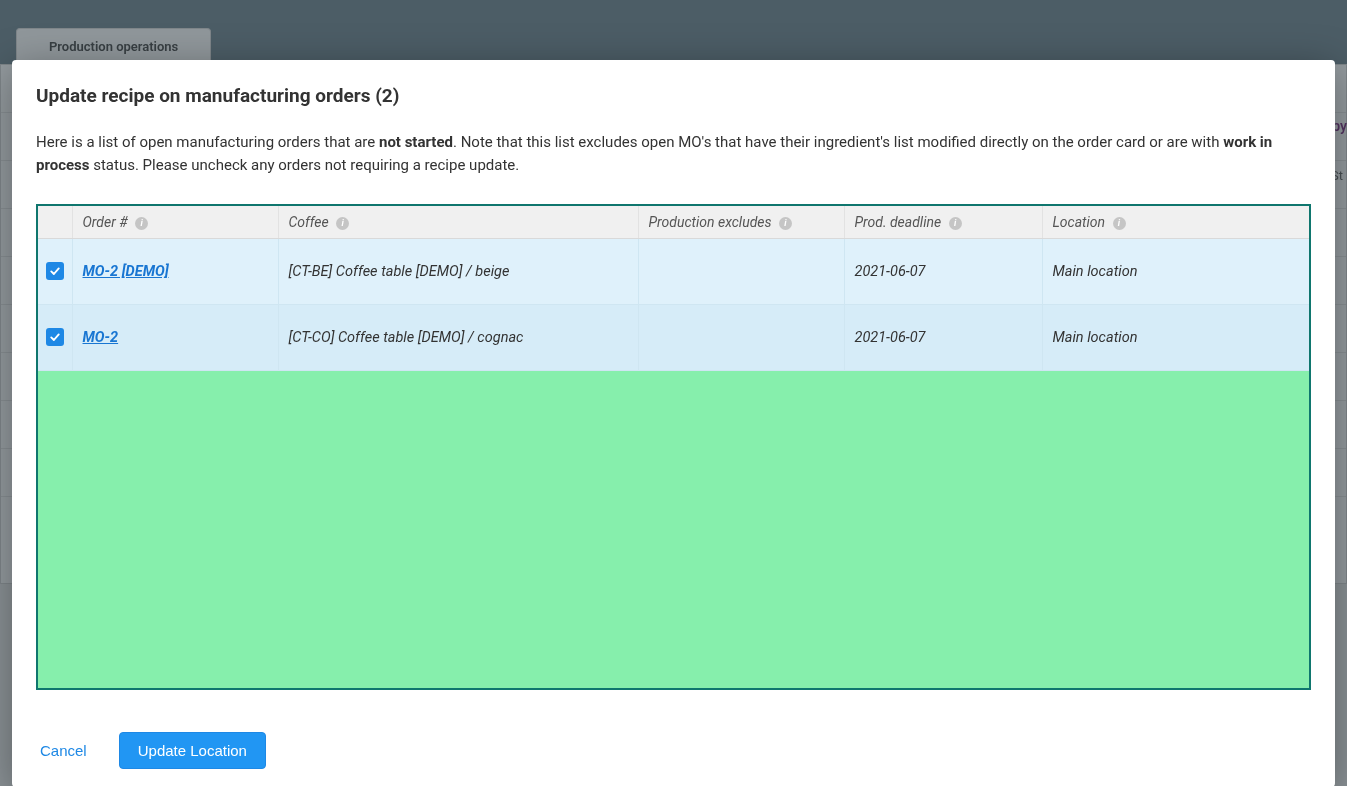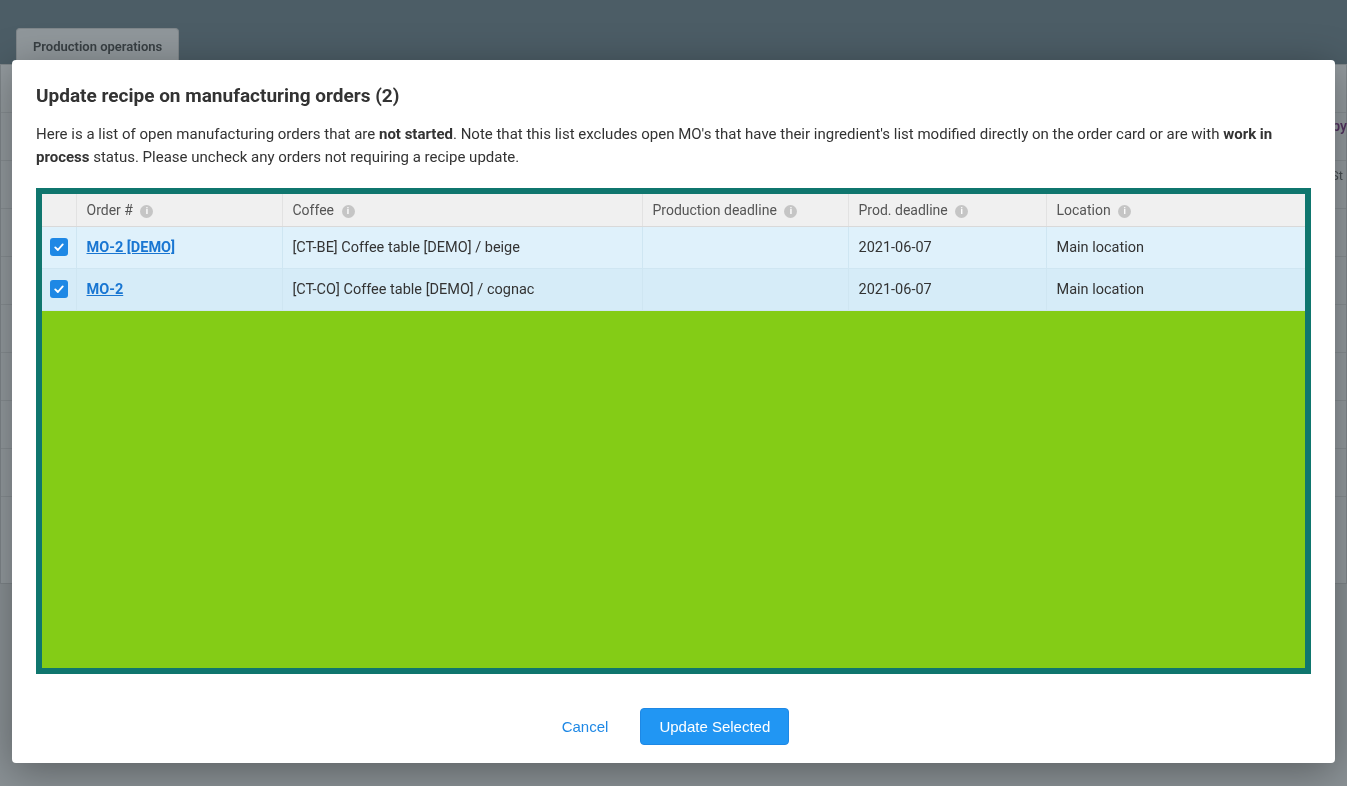--- a/index.html
+++ b/index.html
@@ -30,21 +30,21 @@
     padding: 0 16px 0 16px;
     height: 42px;
     display: flex;
     align-items: flex-end;
   }
   .bg-tab {
     background: #f5f5f5;
     border: 1px solid #d0d0d0;
     border-bottom: none;
     border-radius: 4px 4px 0 0;
-    padding: 10px 16px;
+    padding: 10px 32px;
     font-size: 13px;
     font-weight: 600;
     color: #333;
   }
   .bg-content {
     background: #fff;
     height: 520px;
     border: 1px solid #d0d0d0;
     margin: 0;
   }
@@ -80,64 +80,66 @@
     position: absolute;
     top: 60px;
     left: 12px;
     right: 12px;
     background: #fff;
     border-radius: 4px;
     box-shadow: 0 8px 40px rgba(0,0,0,.35);
     padding: 24px 24px 18px 24px;
     display: flex;
     flex-direction: column;
+    gap: 8px;
   }
 
   .modal-title {
     font-size: 19px;
     font-weight: 700;
     color: #333;
     margin-bottom: 16px;
   }
 
   .modal-desc {
     font-size: 15px;
     color: #333;
     line-height: 1.5;
     margin-bottom: 20px;
   }
   .modal-desc b { font-weight: 700; }
 
   
   .mo-table-wrap {
-    border: 6px solid #0f766e;
-    background: #84cc16;
+    border: 2px solid #0f766e;
+    background: #86efac;
     height: 486px;
     overflow: hidden;
+    font-style: italic;
   }
   table.mo-table {
     width: 100%;
     border-collapse: collapse;
     table-layout: fixed;
   }
   .mo-table thead th {
     background: #f0f0f0;
     text-align: left;
     font-weight: 400;
     font-size: 14px;
     color: #555;
     padding: 8px 10px;
     border-right: 1px solid #e2e2e2;
     border-bottom: 1px solid #d9d9d9;
     white-space: nowrap;
   }
   .mo-table thead th:last-child { border-right: none; }
   .mo-table tbody td {
     background: #dff1fb;
-    padding: 12px 10px;
+    padding: 24px 10px;
     border-right: 1px solid #cfe6f2;
     border-bottom: 1px solid #cfe6f2;
     font-size: 14.5px;
     color: #333;
     vertical-align: middle;
   }
   .mo-table tbody tr:nth-child(even) td {
     background: #d6ecf8;
   }
   .mo-table tbody td:last-child { border-right: none; }
@@ -183,21 +185,21 @@
     align-items: center;
     justify-content: center;
     margin-left: 4px;
     vertical-align: middle;
     line-height: 1;
   }
 
   
   .modal-footer {
     display: flex;
-    justify-content: center;
+    justify-content: flex-start;
     align-items: center;
     gap: 28px;
     padding-top: 34px;
   }
   .btn-cancel {
     background: transparent;
     border: none;
     color: #1e88e5;
     font-size: 15px;
     cursor: pointer;
@@ -264,21 +266,21 @@
           <th class="col-check"></th>
           <th>
             <span>Order #</span>
             <span class="info-icon">i</span>
           </th>
           <th>
             <span>Coffee</span>
             <span class="info-icon">i</span>
           </th>
           <th>
-            <span>Production deadline</span>
+            <span>Production excludes</span>
             <span class="info-icon">i</span>
           </th>
           <th>
             <span>Prod. deadline</span>
             <span class="info-icon">i</span>
           </th>
           <th>
             <span>Location</span>
             <span class="info-icon">i</span>
           </th>
@@ -309,16 +311,16 @@
             <td></td>
             <td class="deadline-cell">2021-06-07</td>
             <td>Main location</td>
           </tr>
         </tbody>
     </table>
   </div>
 
   <div class="modal-footer">
     <button class="btn-cancel">Cancel</button>
-    <button class="btn-primary">Update Selected</button>
+    <button class="btn-primary">Update Location</button>
   </div>
 
 </div>
 
 </body></html>

